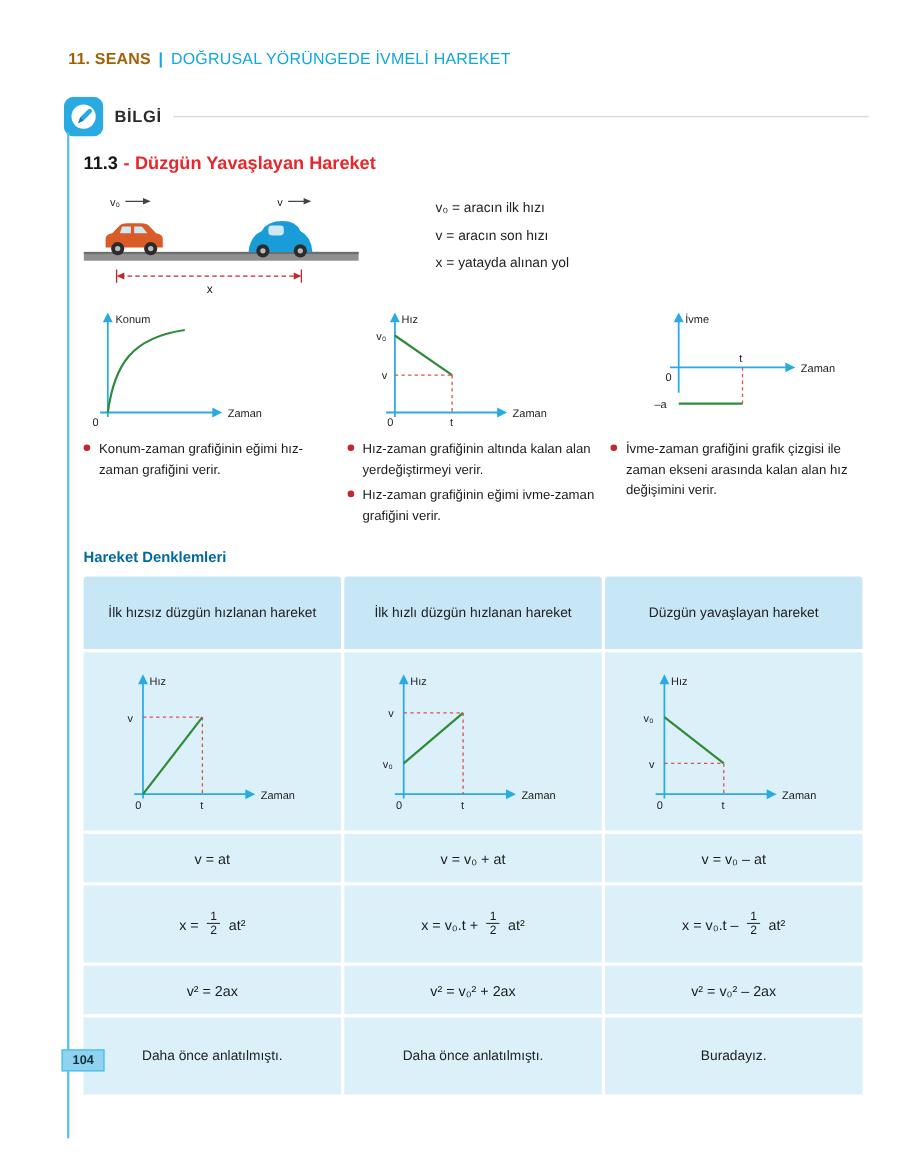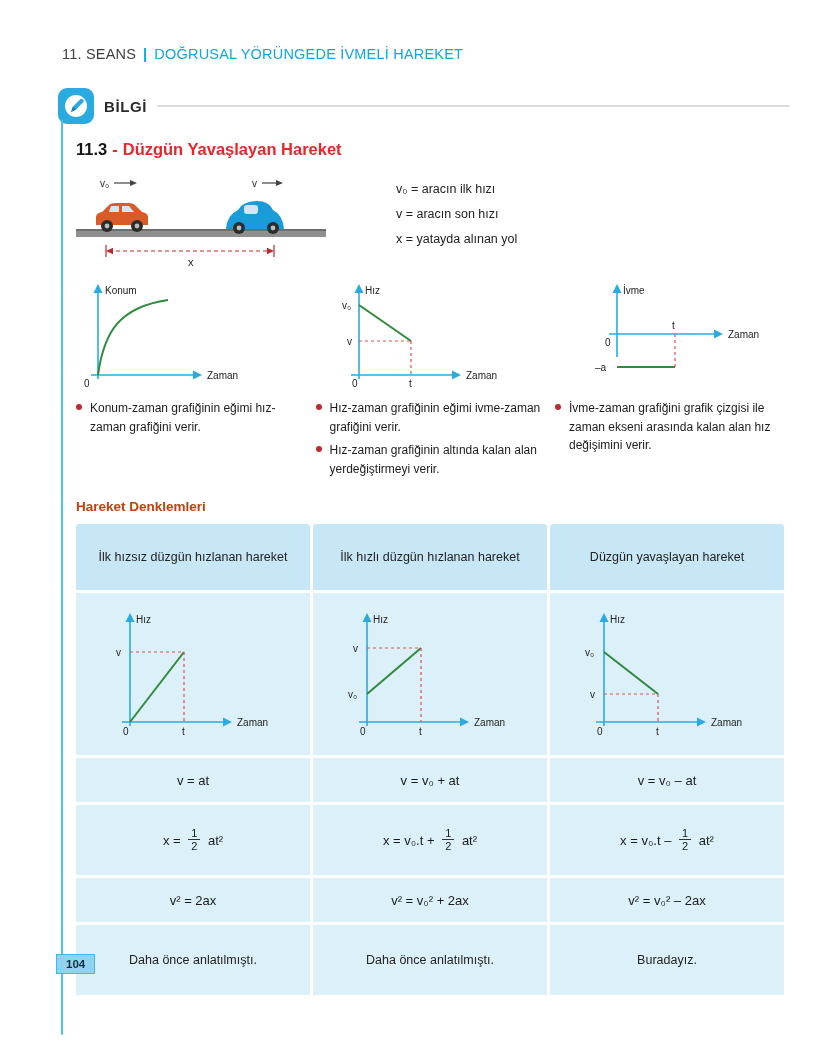--- a/index.html
+++ b/index.html
@@ -1,20 +1,20 @@
 <!DOCTYPE html>
 <html><head>
 <meta charset="utf-8">
 <style>
   *{box-sizing:border-box;margin:0;padding:0}
   html,body{width:828px;height:1053px}
   body{background:#fff;font-family:"Liberation Sans","DejaVu Sans",sans-serif;color:#222;position:relative;overflow:hidden}
 
   .top-header{padding:46px 0 0 62px;font-size:14.5px;letter-spacing:.2px}
-  .session{font-weight:normal;color:#404040}
+  .session{font-weight:bold;color:#a16207}
   .sep{color:#0FA7DC;margin:0 7px;font-weight:bold}
   .htitle{color:#0FA7DC}
 
   .bilgi-wrap{position:relative;margin:26px 38px 0 58px;padding-bottom:40px}
   .vline{position:absolute;left:3px;top:32px;bottom:0;width:2px;background:#4FC2EA;border-radius:2px}
   .bilgi-header{display:flex;align-items:center;gap:10px}
   .bilgi-icon svg{display:block}
   .bilgi-label{font-weight:bold;font-size:15px;color:#2b2b2b;letter-spacing:.6px}
   .bilgi-rule{flex:1;height:0;border-top:2px solid #dcdcdc;border-radius:2px}
 
@@ -26,21 +26,21 @@
 
   .illus-row{display:flex;align-items:flex-start;margin-top:14px}
   .defs{margin-left:60px;font-size:12.5px;line-height:2.0;color:#222;padding-top:4px}
 
   .graphs-row{display:flex;justify-content:space-between;margin-top:10px;padding-right:2px}
   .notes-row{display:flex;justify-content:space-between;margin-top:2px;padding-right:2px}
   .note-col{width:227px;font-size:12px;line-height:1.55;color:#1c1c1c}
   .note-item{display:flex;gap:8px;margin-bottom:5px}
   .bullet{width:6px;height:6px;border-radius:50%;background:#C1272D;flex-shrink:0;margin-top:5px}
 
-  .eq-heading{color:#c2410c;font-weight:bold;font-size:13.5px;margin-top:16px}
+  .eq-heading{color:#0369a1;font-weight:bold;font-size:13.5px;margin-top:16px}
 
   .eq-table{display:grid;grid-template-columns:1fr 1fr 1fr;gap:3px;margin-top:10px}
   .cell{background:#DCF0FA;display:flex;align-items:center;justify-content:center;text-align:center}
   .cell.hdr{background:#C7E7F6;font-weight:normal;font-size:12.5px;height:66px;border-radius:3px 3px 0 0}
   .cell.graph{height:162px}
   .cell.eq{height:44px;font-size:13px;color:#1b1b1b}
   .cell.eqx{height:70px;font-size:13px;color:#1b1b1b}
   .cell.status{height:70px;font-size:12.5px}
 
   .frac{display:inline-flex;flex-direction:column;align-items:center;line-height:1.05;font-size:11px;margin:0 4px}
@@ -183,25 +183,25 @@
       <div class="notes-row">
         <div class="note-col">
           <div class="note-item">
             <span class="bullet"></span>
             <span>Konum-zaman grafiğinin eğimi hız-zaman grafiğini verir.</span>
           </div>
         </div>
         <div class="note-col">
           <div class="note-item">
             <span class="bullet"></span>
-            <span>Hız-zaman grafiğinin eğimi ivme-zaman grafiğini verir.</span>
+            <span>Hız-zaman grafiğinin altında kalan alan yerdeğiştirmeyi verir.</span>
           </div>
           <div class="note-item">
             <span class="bullet"></span>
-            <span>Hız-zaman grafiğinin altında kalan alan yerdeğiştirmeyi verir.</span>
+            <span>Hız-zaman grafiğinin eğimi ivme-zaman grafiğini verir.</span>
           </div>
         </div>
         <div class="note-col">
           <div class="note-item">
             <span class="bullet"></span>
             <span>İvme-zaman grafiğini grafik çizgisi ile zaman ekseni arasında kalan alan hız değişimini verir.</span>
           </div>
         </div>
       </div>
 

